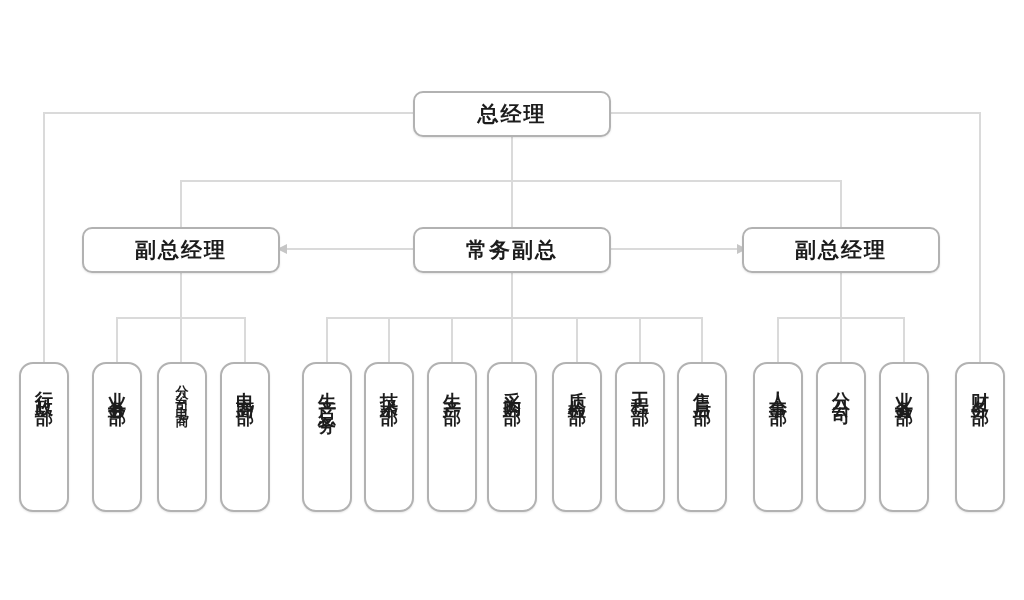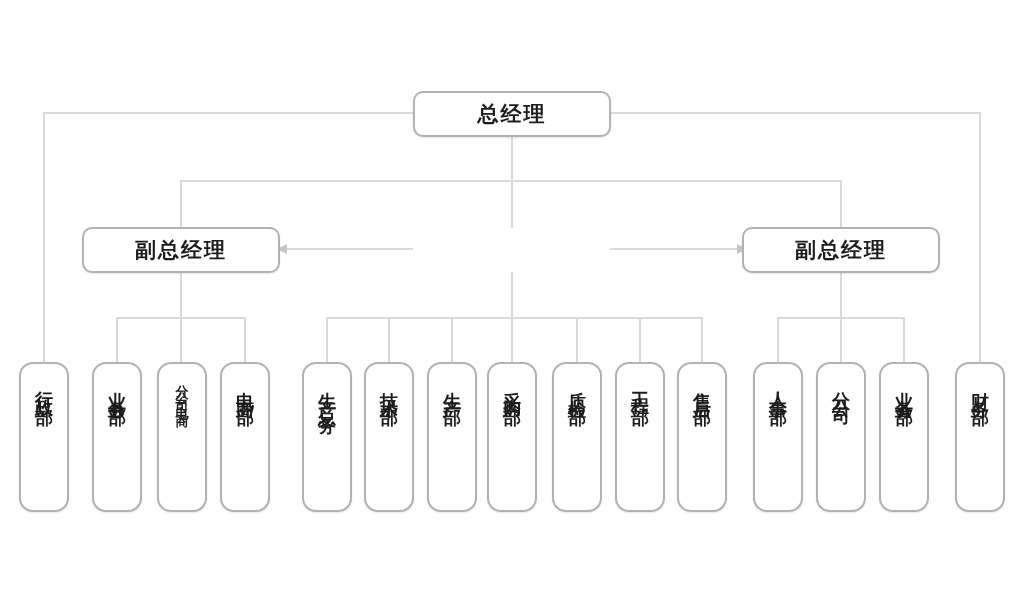--- a/index.html
+++ b/index.html
@@ -72,20 +72,23 @@
   <div class="vline" style="left:777px;top:317px;height:45px;"></div>
   <div class="vline" style="left:903px;top:317px;height:45px;"></div>
 
   <div class="node mgr" style="left:413px;top:91px;width:198px;">
     <span>总经理</span>
   </div>
 
   <div class="node mgr" style="left:82px;top:227px;width:198px;">
     <span>副总经理</span>
   </div>
+  <div class="node mgr" style="left:413px;top:227px;width:198px;">
+    <span>常务副总</span>
+  </div>
   <div class="node mgr" style="left:742px;top:227px;width:198px;">
     <span>副总经理</span>
   </div>
 
   <div class="node dept" style="left:19px;">
     <span class="vtext">行政部</span>
   </div>
   <div class="node dept" style="left:92px;">
     <span class="vtext">业务部B</span>
   </div>

